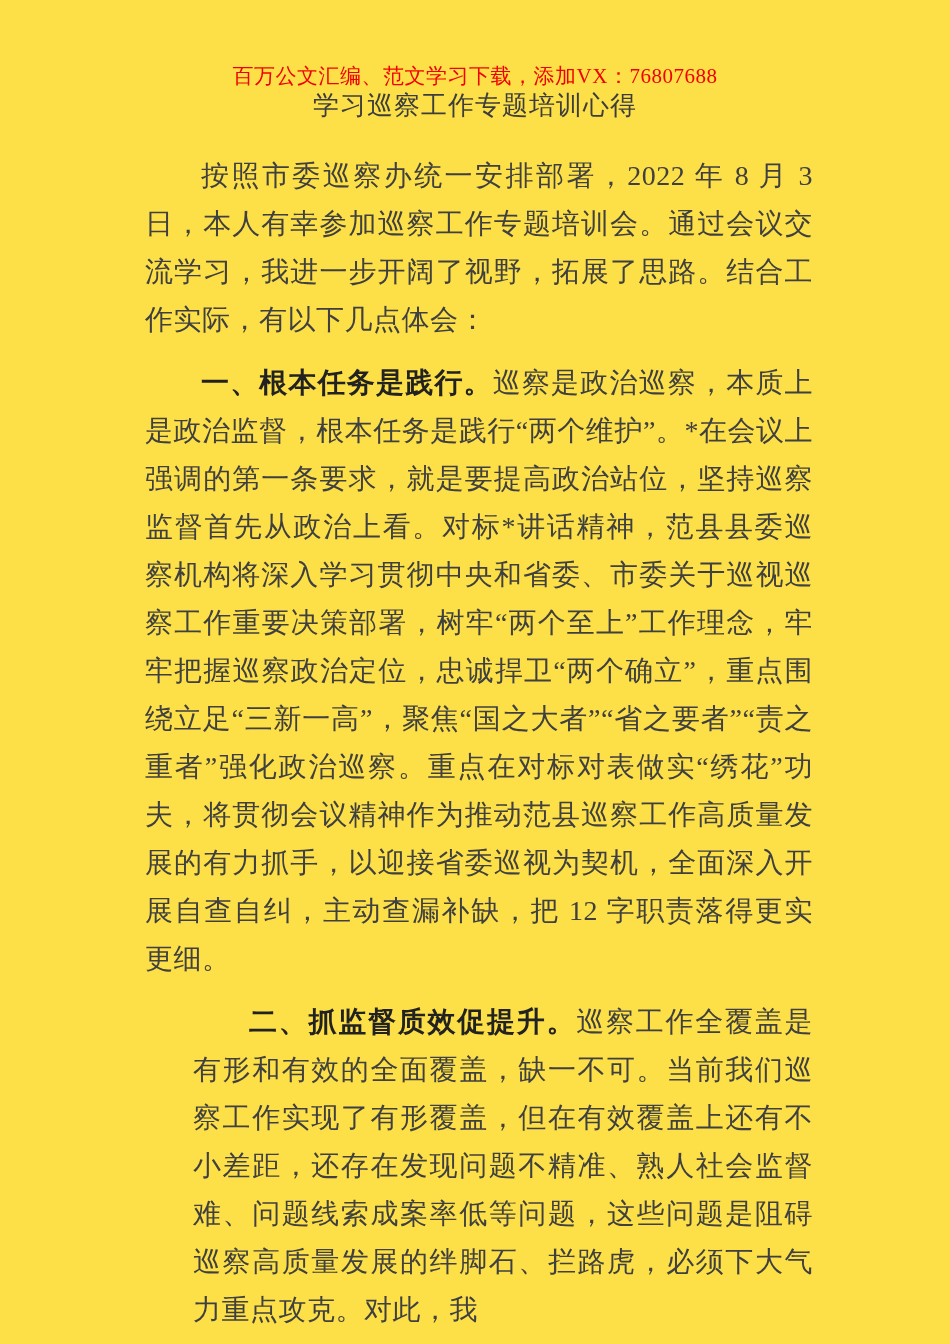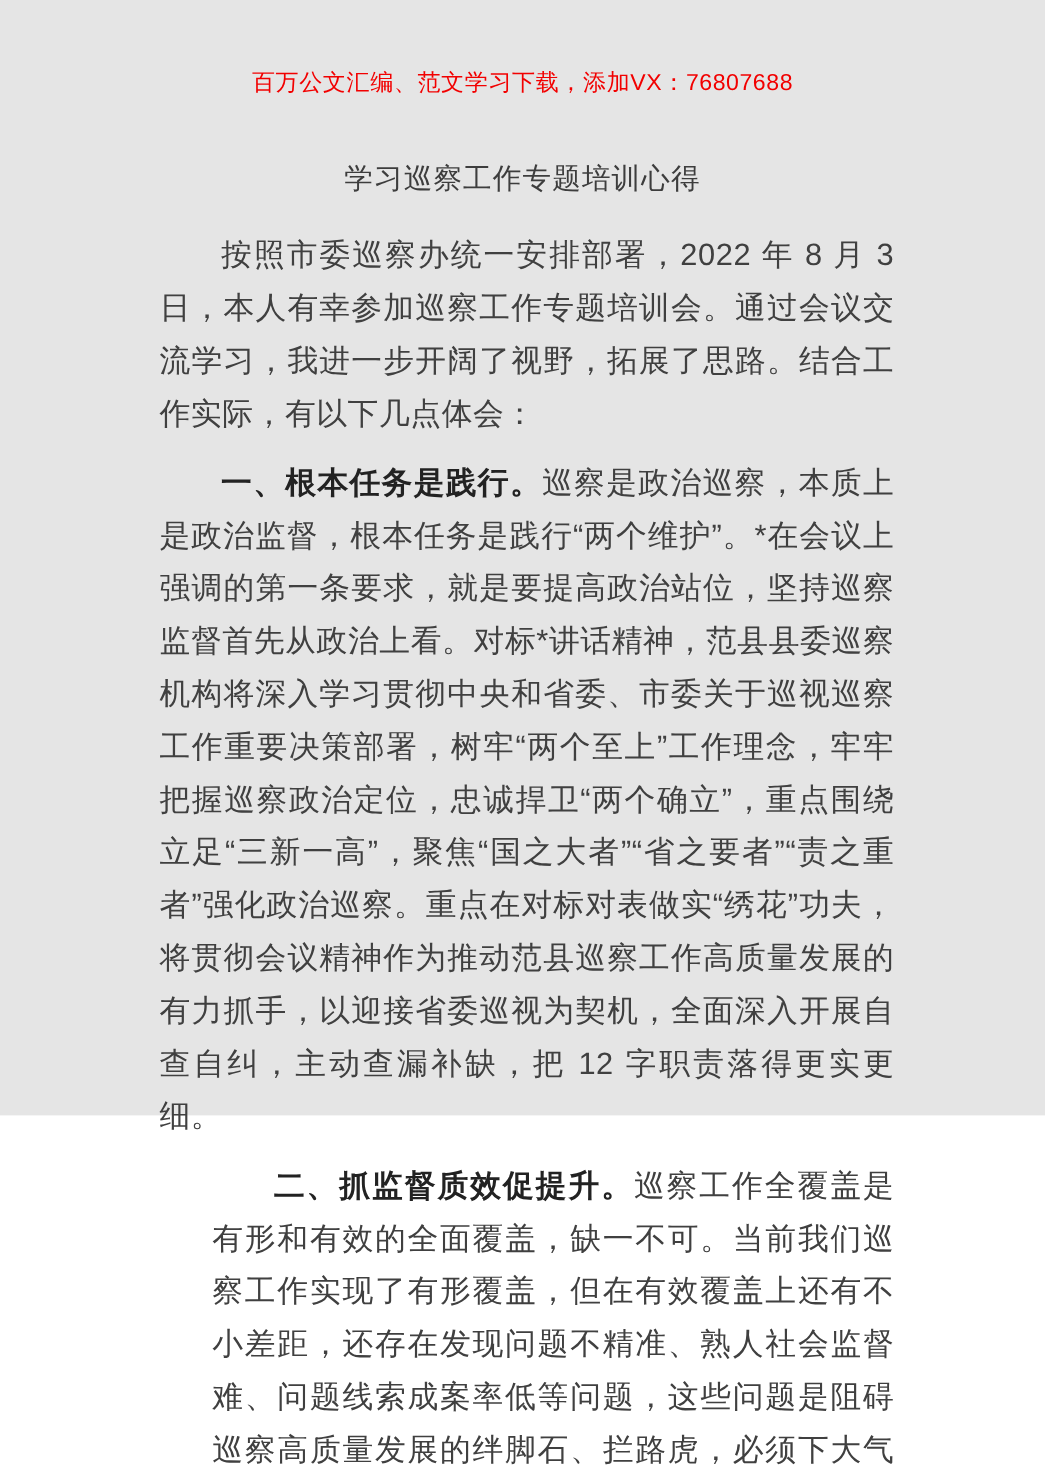--- a/index.html
+++ b/index.html
@@ -5,35 +5,35 @@
   * { margin: 0; padding: 0; box-sizing: border-box; }
   html, body { background: #ffffff; }
   body {
     width: 950px;
     height: 1344px;
     font-family: "Liberation Sans", "DejaVu Sans", sans-serif;
     overflow: hidden;
   }
   .page {
     width: 950px;
-    height: 1014px;
-    background: #e5e5e5;
+    height: 1344px;
+    background: #fde047;
     position: relative;
+    font-family: Liberation Serif, serif;
   }
   .notice {
     padding-top: 64px;
     text-align: center;
     font-size: 21px;
     line-height: 24px;
     color: #f20000;
     letter-spacing: 0.5px;
     font-weight: 400;
   }
   .doc-title {
-    margin-top: 56px;
     text-align: center;
     font-size: 26px;
     line-height: 36px;
     font-weight: 400;
     color: #3d3d3d;
     letter-spacing: 1px;
   }
   .content {
     margin: 28px 137px 0 145px;
     font-size: 28px;

